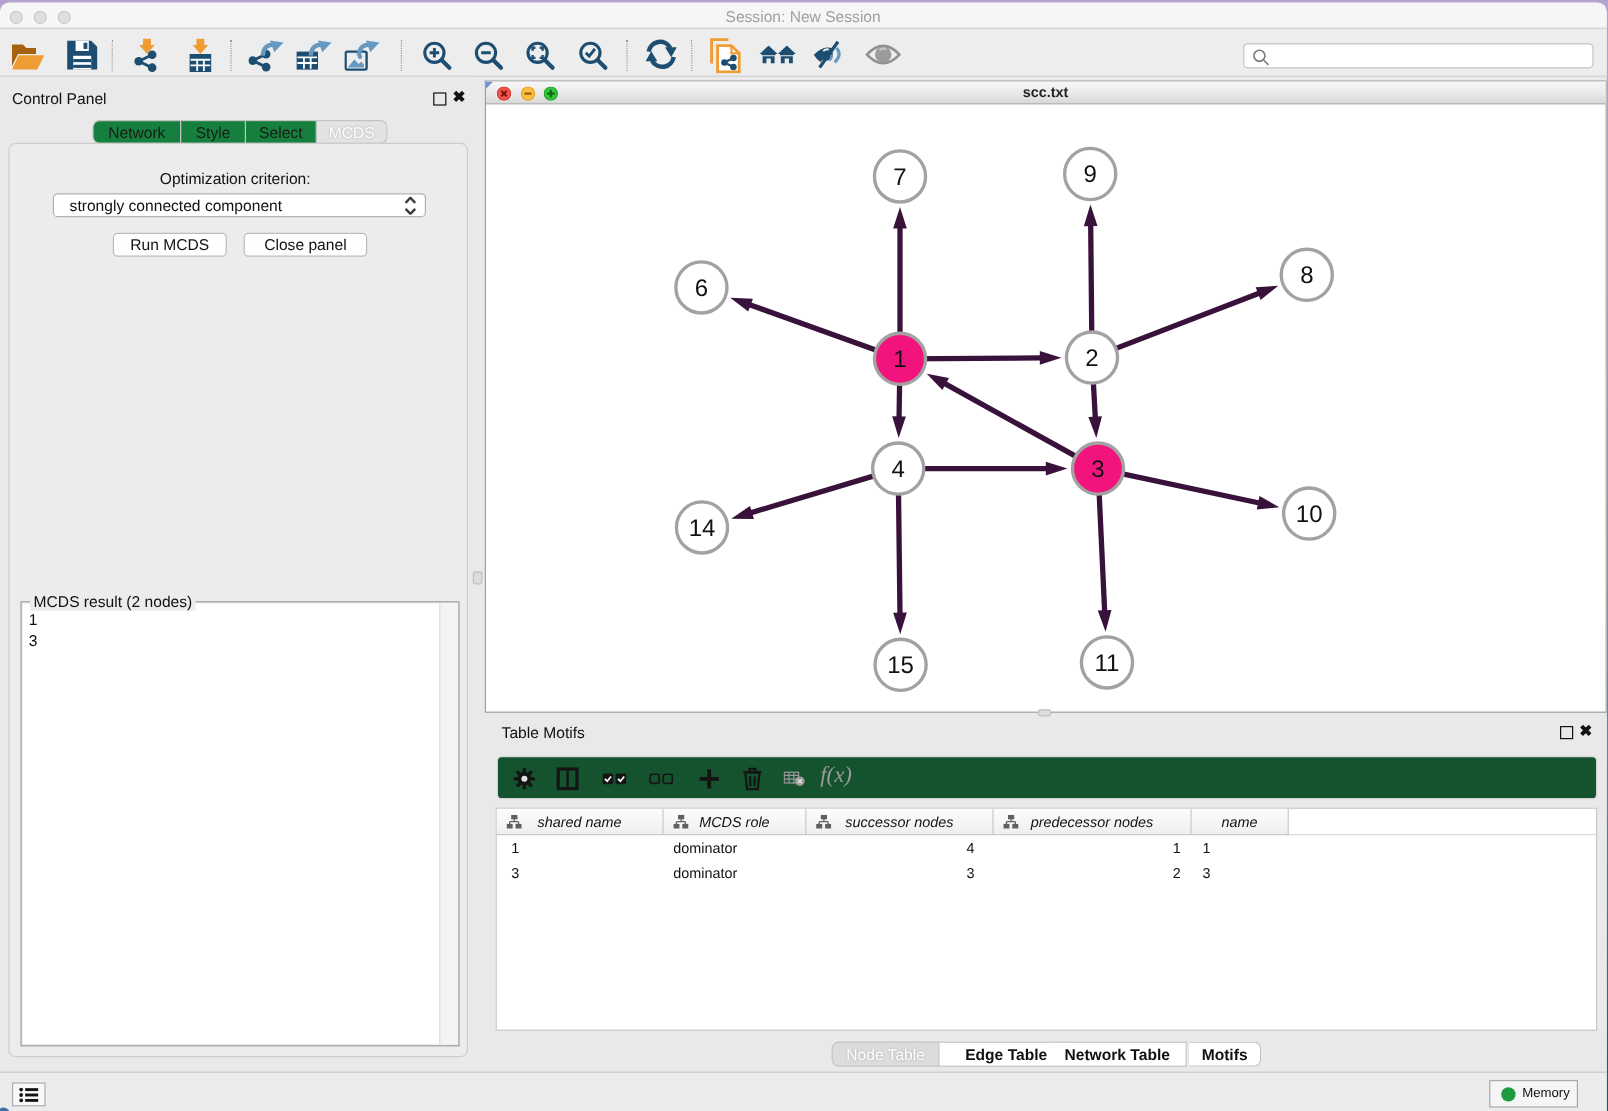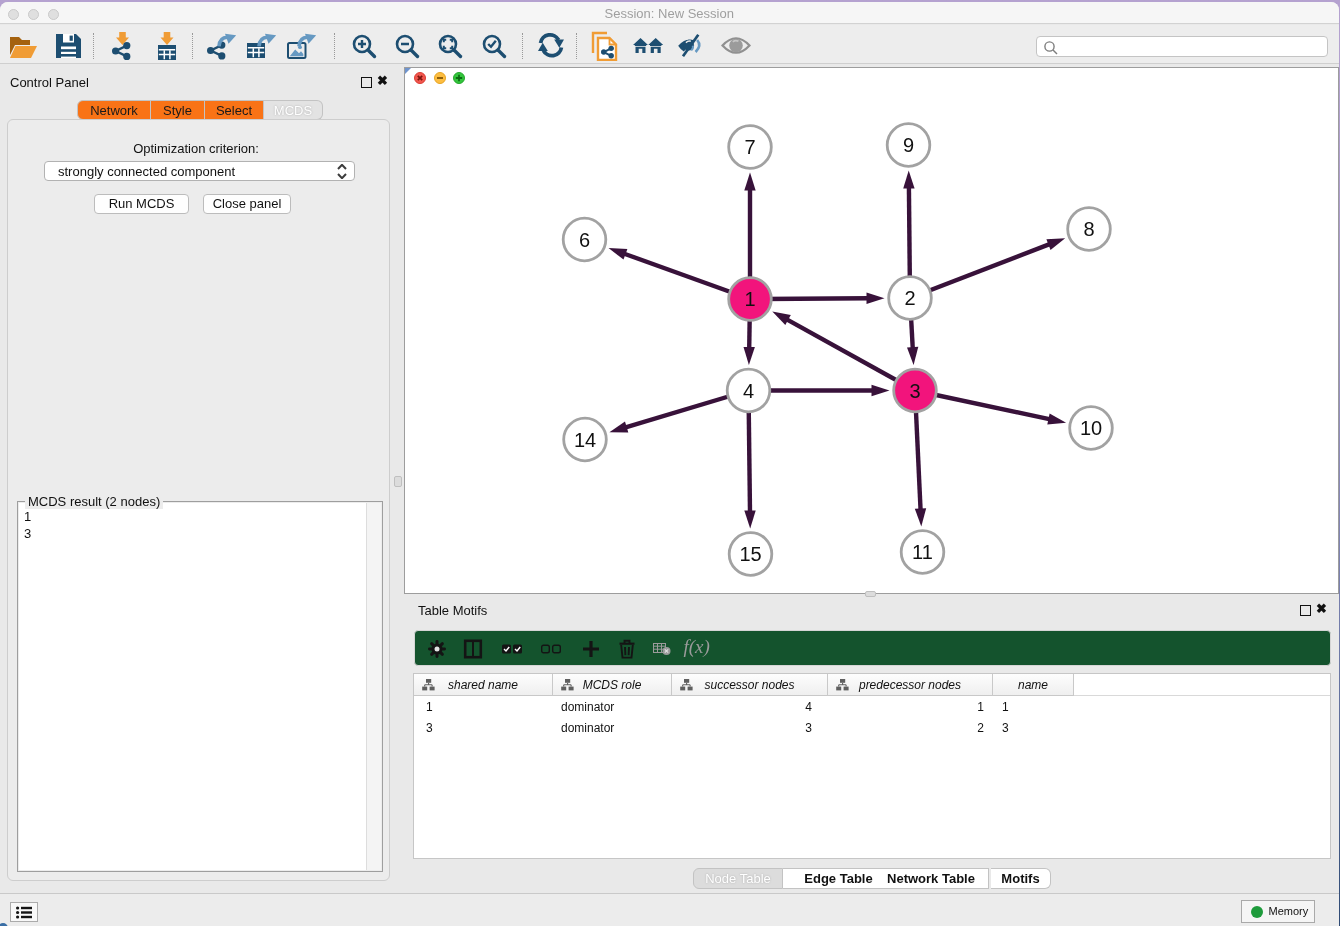--- a/index.html
+++ b/index.html
@@ -21,21 +21,21 @@
 .tsep { position:absolute; top:8px; height:26px; width:0;
   border-left:1px dotted #999; }
 .ticon { position:absolute; }
 #searchbox { position:absolute; left:1036px; top:11px; width:292px; height:21px;
   background:#fff; border:1px solid #c4c4c4; border-radius:4px; }
 
 #cp { position:absolute; left:0; top:62px; width:392px; height:829px; background:#e9e9e9; }
 #cp-title { position:absolute; left:10px; top:11px; font-size:13px; color:#111; }
 .paneico { position:absolute; top:13px; width:11px; height:11px; border:1.6px solid #111; background:transparent; }
 .panex { position:absolute; top:9px; font-size:13px; font-weight:bold; color:#111; }
-.tab { position:absolute; top:36px; height:20px; background:#f97316; border:1px solid #c3c3c3;
+.tab { position:absolute; top:36px; height:20px; background:#15803d; border:1px solid #c3c3c3;
   font-size:13px; color:#1a1a1a; text-align:center; line-height:19px; }
 #tab-mcds { background:#e3e3e3; color:#fff; text-shadow:0 0 2px #aaa; }
 #cp-pane { position:absolute; left:7px; top:55px; width:383px; height:762px;
   background:#ececec; border:1px solid #cdcdcd; border-radius:6px; }
 #optlabel { position:absolute; left:0; top:77px; width:100%; text-align:center; font-size:13px; color:#111; }
 #dropdown { position:absolute; left:44px; top:97px; width:311px; height:20px;
   background:#fff; border:1px solid #b2b2b2; border-radius:4px; font-size:13px; color:#111; }
 #dropdown span { position:absolute; left:13px; top:2px; }
 .btn { position:absolute; top:130px; height:20px; background:#fefefe; border:1px solid #bcbcbc;
   border-radius:4px; font-size:13px; color:#111; text-align:center; line-height:18px; }
@@ -257,31 +257,32 @@
     <div id="cp-pane"></div>
     <div id="optlabel">Optimization criterion:</div>
     <div id="dropdown">
         <span>strongly connected component</span>
         <svg width="12" height="15" viewBox="0 0 12 15" style="position:absolute;right:6px;top:2px;">
           <path d="M2 5 L6 0.8 L10 5" fill="none" stroke="#3c3c3c" stroke-width="2"></path>
           <path d="M2 10 L6 14.2 L10 10" fill="none" stroke="#3c3c3c" stroke-width="2"></path>
         </svg>
       </div>
     <div class="btn" style="left:94px; width:95px;">Run MCDS</div>
-    <div class="btn" style="left:203px; width:88px;">Close panel</div>
+    <div class="btn" style="left:203px; width:103px;">Close panel</div>
     <div id="fieldset">
       <div id="mcds-text">
           <div style="padding:6px 0 0 5px; line-height:16.5px;">1<br>3</div>
         <div id="mcds-scroll"></div>
       </div>
       <div id="fieldset-legend">MCDS result (2 nodes)</div>
     </div>
   </div>
 
   <div id="netwin">
+    <div id="nettitle">scc.txt</div>
     <svg class="mbtn" style="left:9px;" width="12" height="12" viewBox="0 0 12 12">
         <circle cx="6" cy="6" r="5.5" fill="#f1564d" stroke="#da3d34"></circle>
         <path d="M3.8 3.8 L8.2 8.2 M8.2 3.8 L3.8 8.2" stroke="#7a140c" stroke-width="1.7"></path>
       </svg>
     <svg class="mbtn" style="left:29px;" width="12" height="12" viewBox="0 0 12 12">
         <circle cx="6" cy="6" r="5.5" fill="#fdbd40" stroke="#e6a423"></circle>
         <line x1="3" y1="6" x2="9" y2="6" stroke="#90600a" stroke-width="1.8"></line>
       </svg>
     <svg class="mbtn" style="left:48px;" width="12" height="12" viewBox="0 0 12 12">
         <circle cx="6" cy="6" r="5.5" fill="#33c53c" stroke="#24a62c"></circle>

